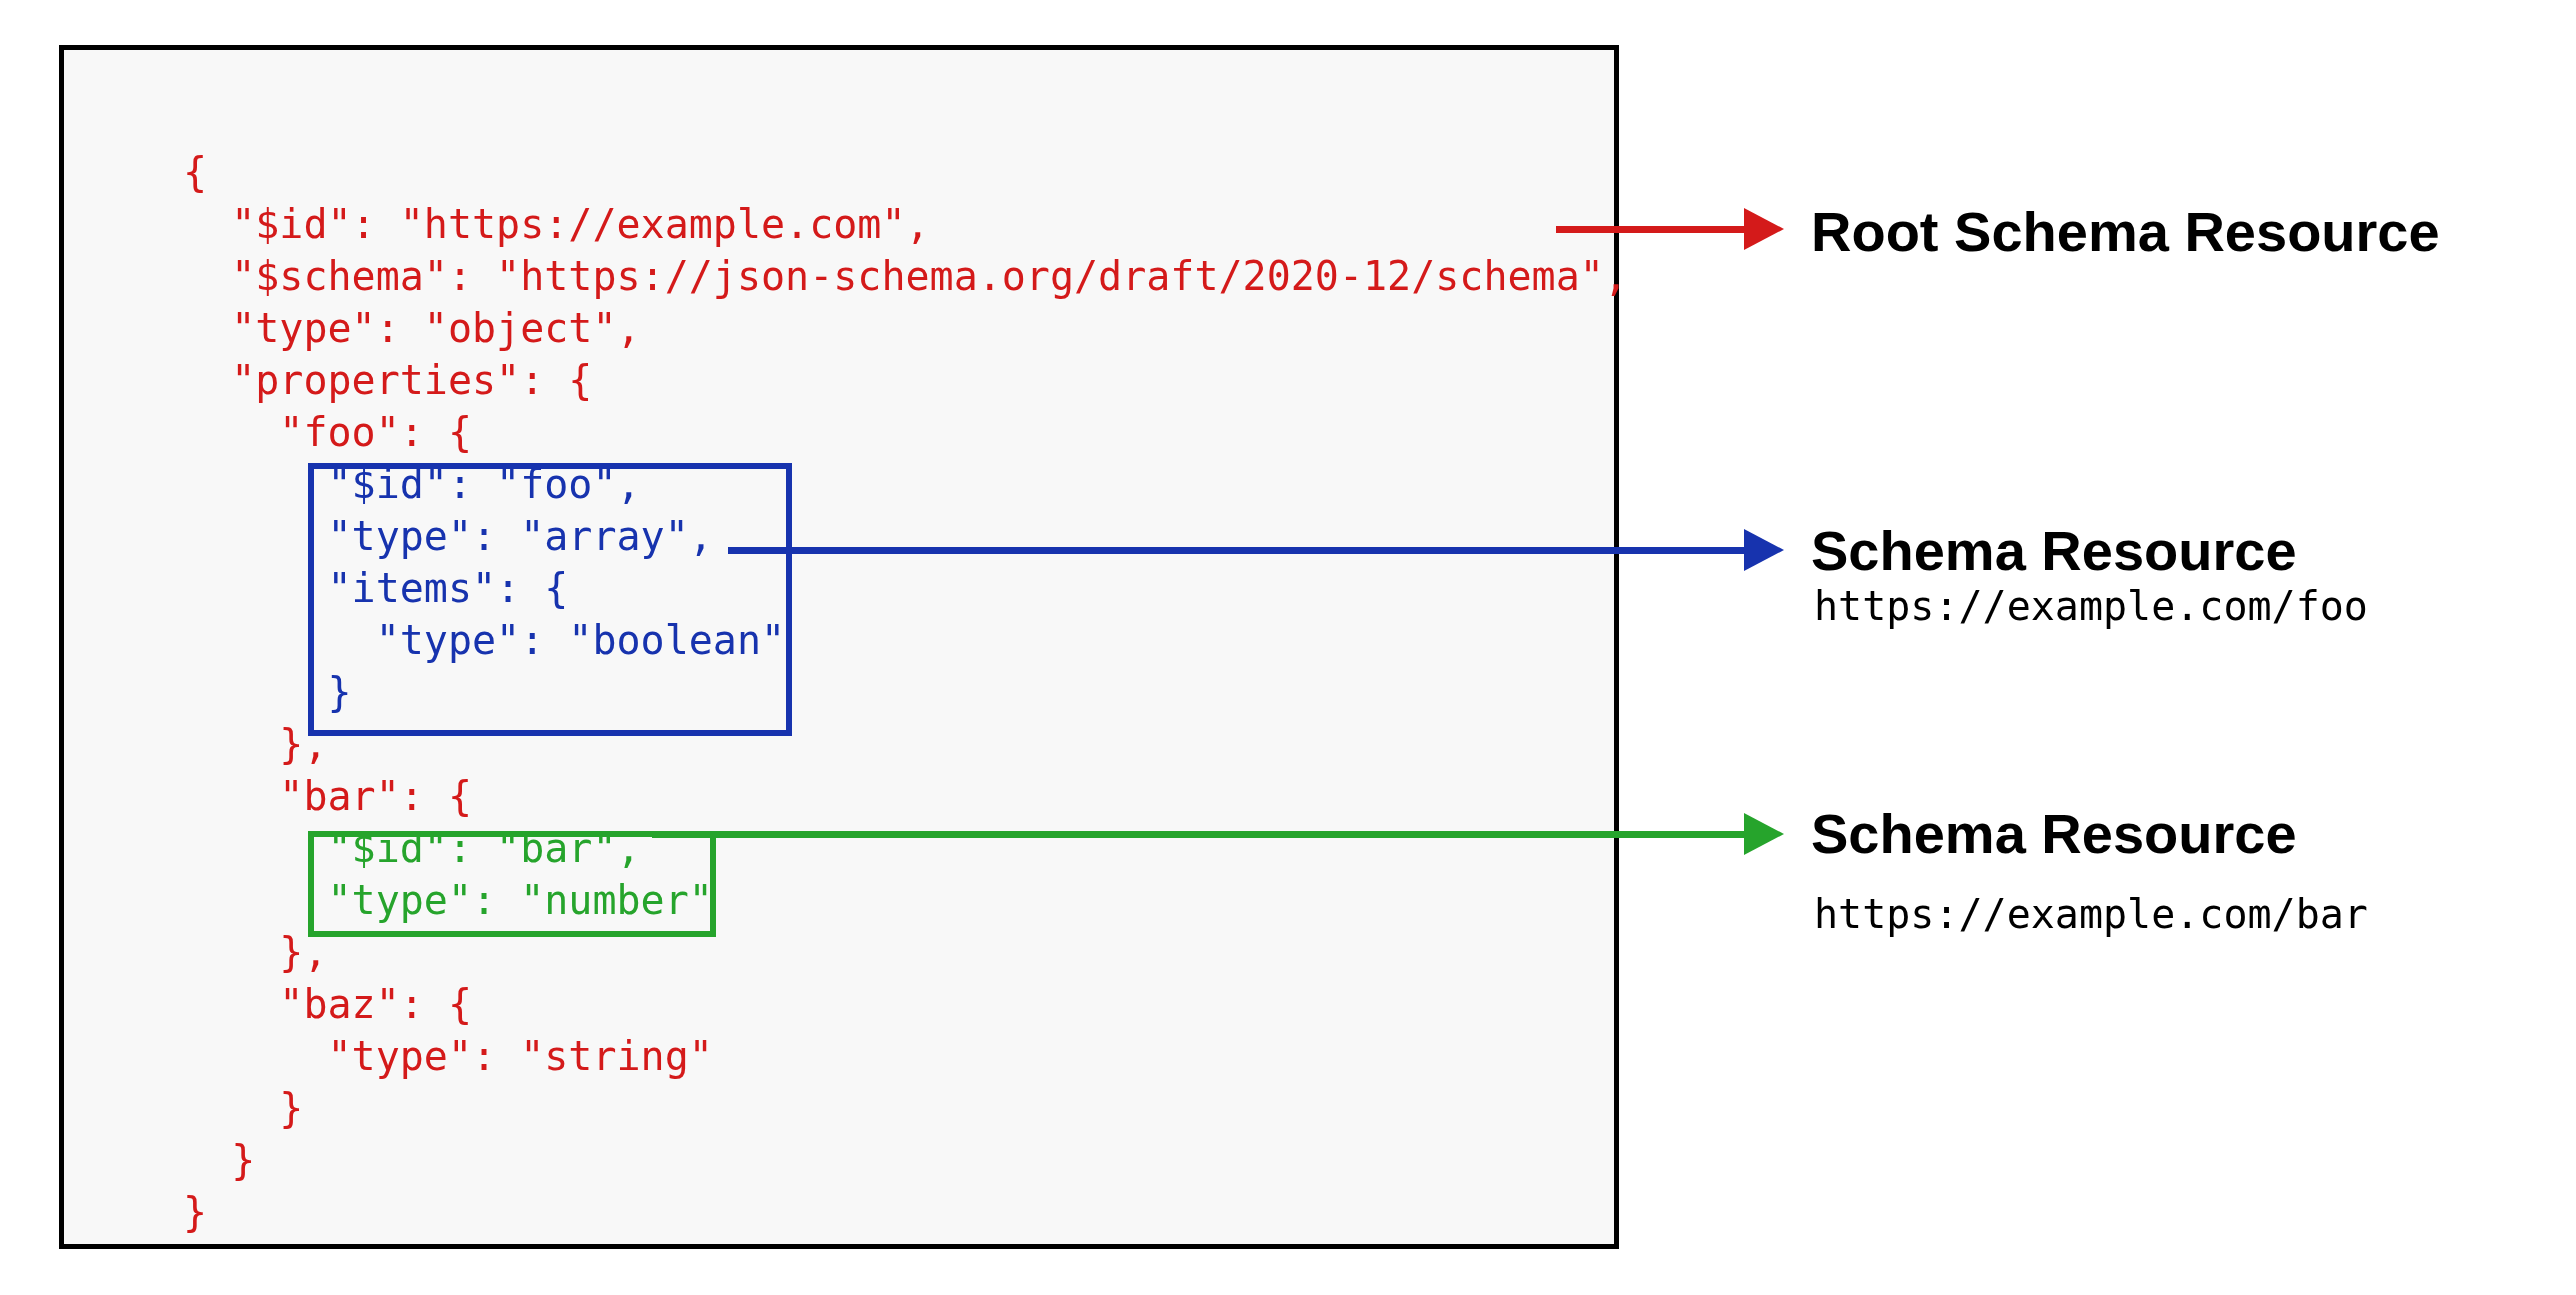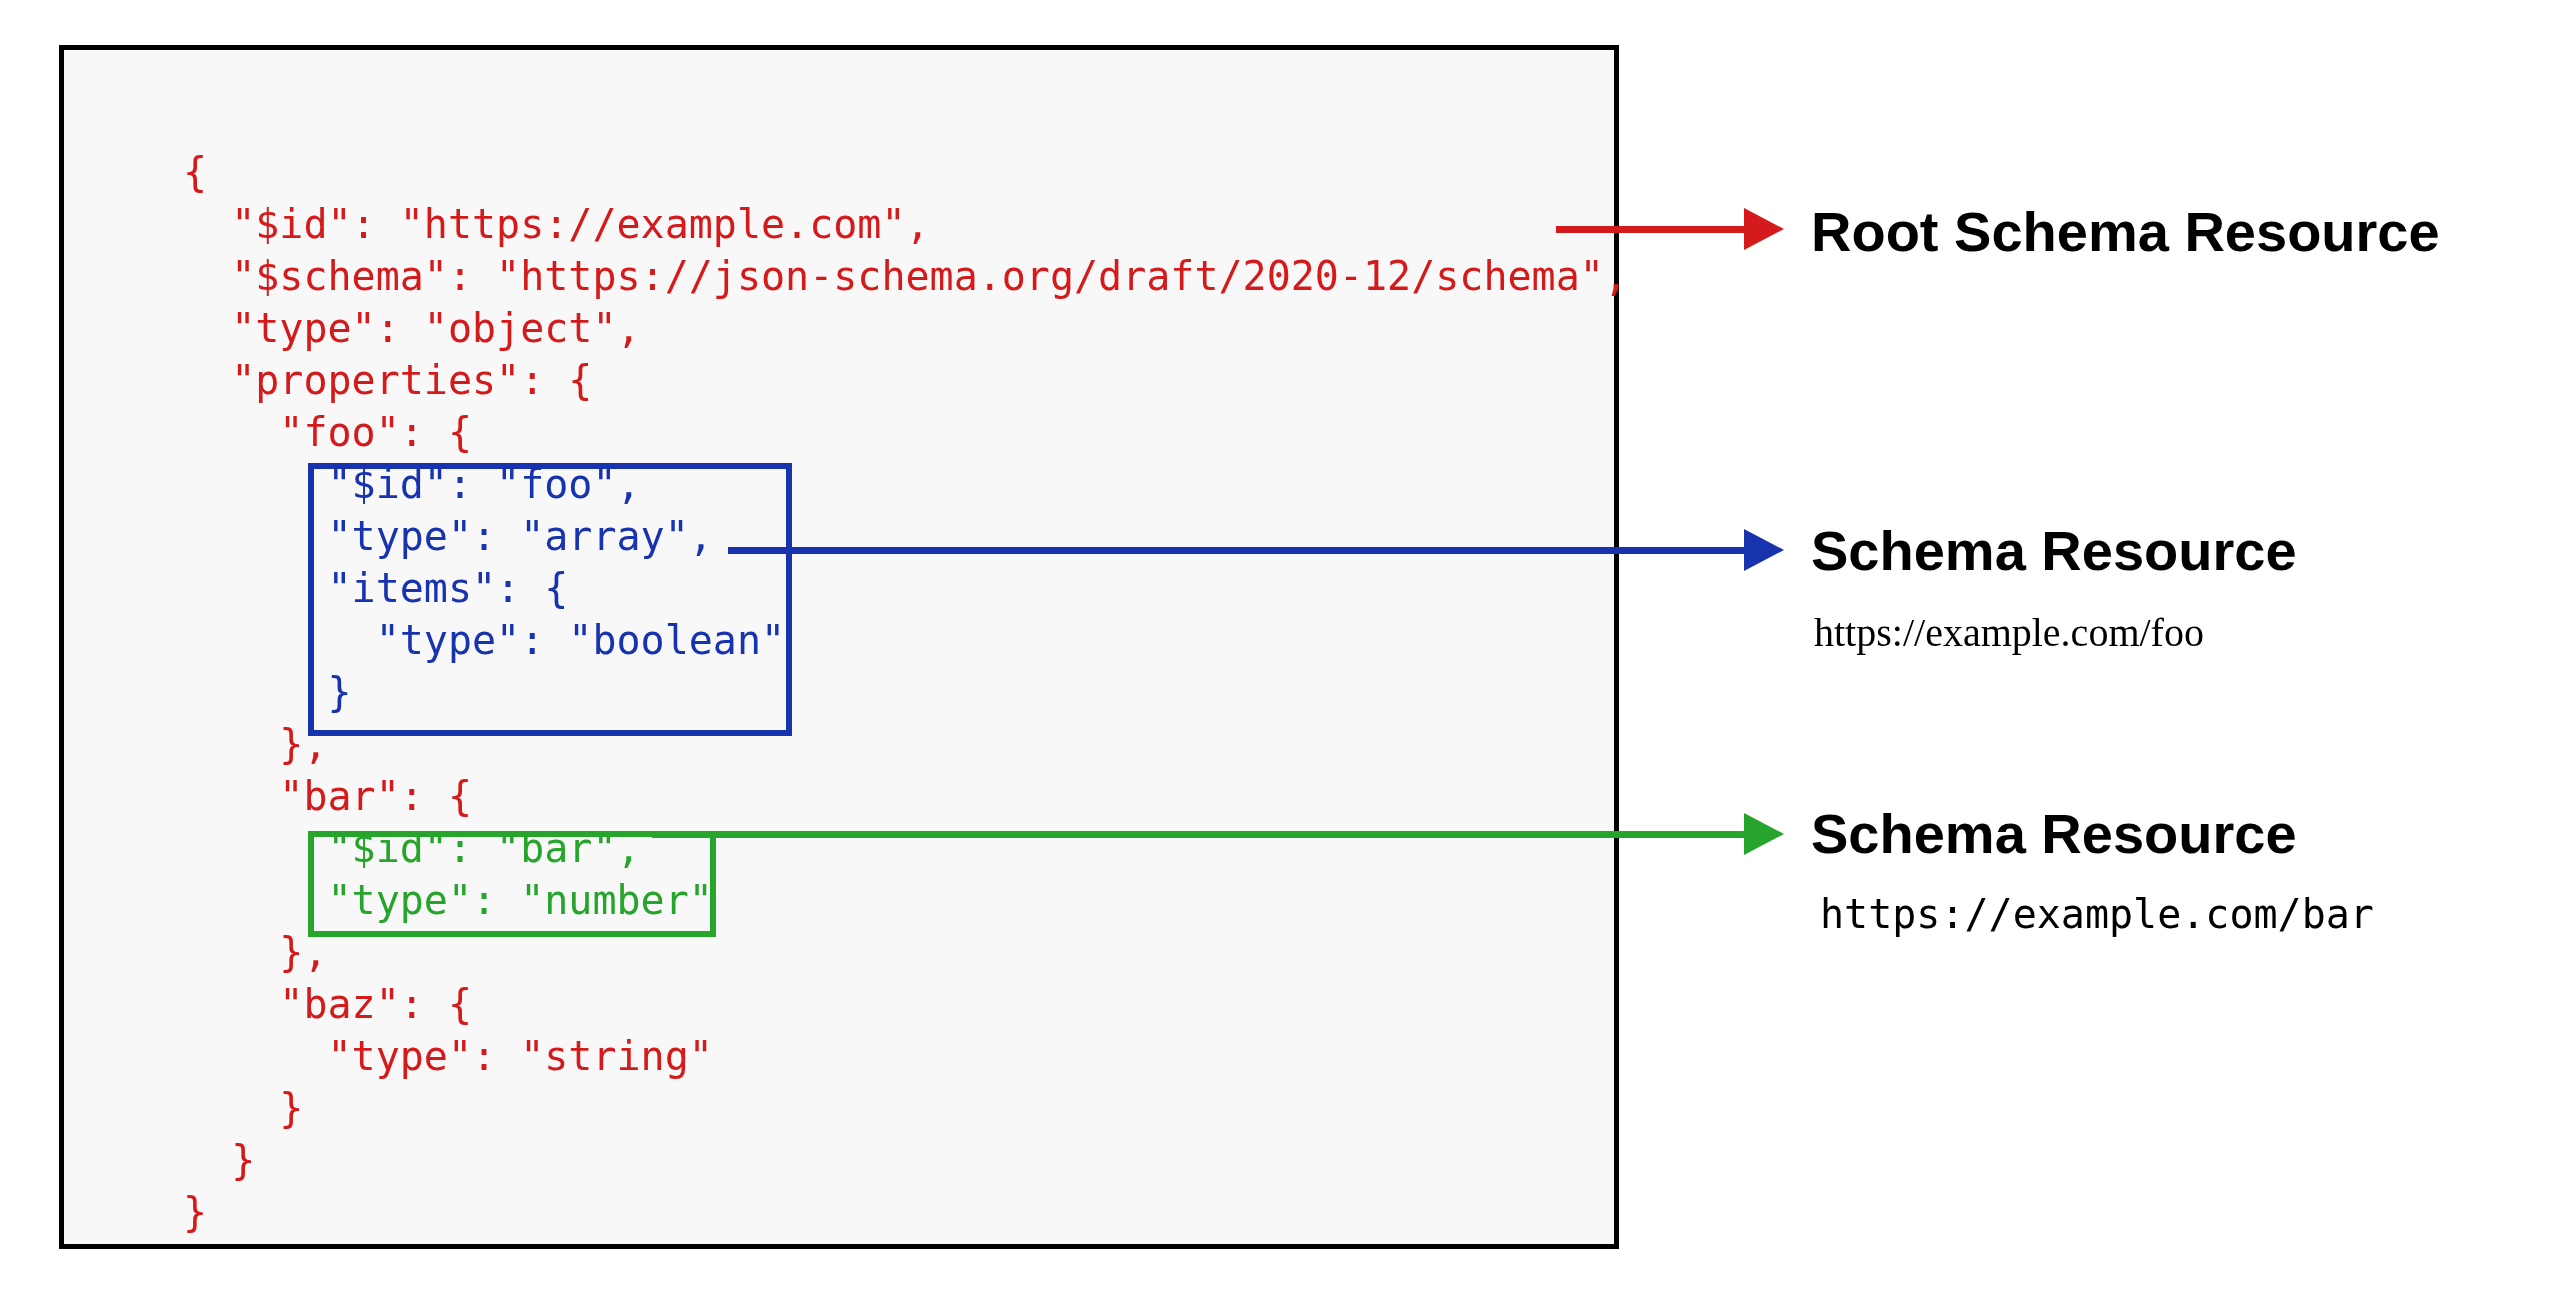--- a/index.html
+++ b/index.html
@@ -67,22 +67,22 @@
     white-space:nowrap;
   }
   .callout-url{
     position:absolute;left:1814px;
     font-family:"DejaVu Sans Mono", monospace;
     font-size:40px;line-height:53px;
     color:#000000;
     white-space:nowrap;
   }
   .t1{top:199px;} .u1{top:288px;}
-  .t2{top:518px;} .u2{top:606px;font-family:Liberation Serif, serif;}
-  .t3{top:801px;} .u3{top:888px;margin-left:6px;}
+  .t2{top:518px;} .u2{top:580px;}
+  .t3{top:801px;} .u3{top:888px;}
 </style>
 </head>
 <body>
 
 <div class="canvas">
 
   <div class="code-panel">
     <div class="code-block"><div class="code-line" style="color: rgb(212, 26, 26);">{</div><div class="code-line" style="color: rgb(212, 26, 26);">  "$id": "https://example.com",</div><div class="code-line" style="color: rgb(212, 26, 26);">  "$schema": "https://json-schema.org/draft/2020-12/schema",</div><div class="code-line" style="color: rgb(212, 26, 26);">  "type": "object",</div><div class="code-line" style="color: rgb(212, 26, 26);">  "properties": {</div><div class="code-line" style="color: rgb(212, 26, 26);">    "foo": {</div><div class="code-line" style="color: rgb(23, 51, 174);">      "$id": "foo",</div><div class="code-line" style="color: rgb(23, 51, 174);">      "type": "array",</div><div class="code-line" style="color: rgb(23, 51, 174);">      "items": {</div><div class="code-line" style="color: rgb(23, 51, 174);">        "type": "boolean"</div><div class="code-line" style="color: rgb(23, 51, 174);">      }</div><div class="code-line" style="color: rgb(212, 26, 26);">    },</div><div class="code-line" style="color: rgb(212, 26, 26);">    "bar": {</div><div class="code-line" style="color: rgb(38, 164, 44);">      "$id": "bar",</div><div class="code-line" style="color: rgb(38, 164, 44);">      "type": "number"</div><div class="code-line" style="color: rgb(212, 26, 26);">    },</div><div class="code-line" style="color: rgb(212, 26, 26);">    "baz": {</div><div class="code-line" style="color: rgb(212, 26, 26);">      "type": "string"</div><div class="code-line" style="color: rgb(212, 26, 26);">    }</div><div class="code-line" style="color: rgb(212, 26, 26);">  }</div><div class="code-line" style="color: rgb(212, 26, 26);">}</div></div>
     <div class="schema-box foo-box"></div>
     <div class="schema-box bar-box"></div>

